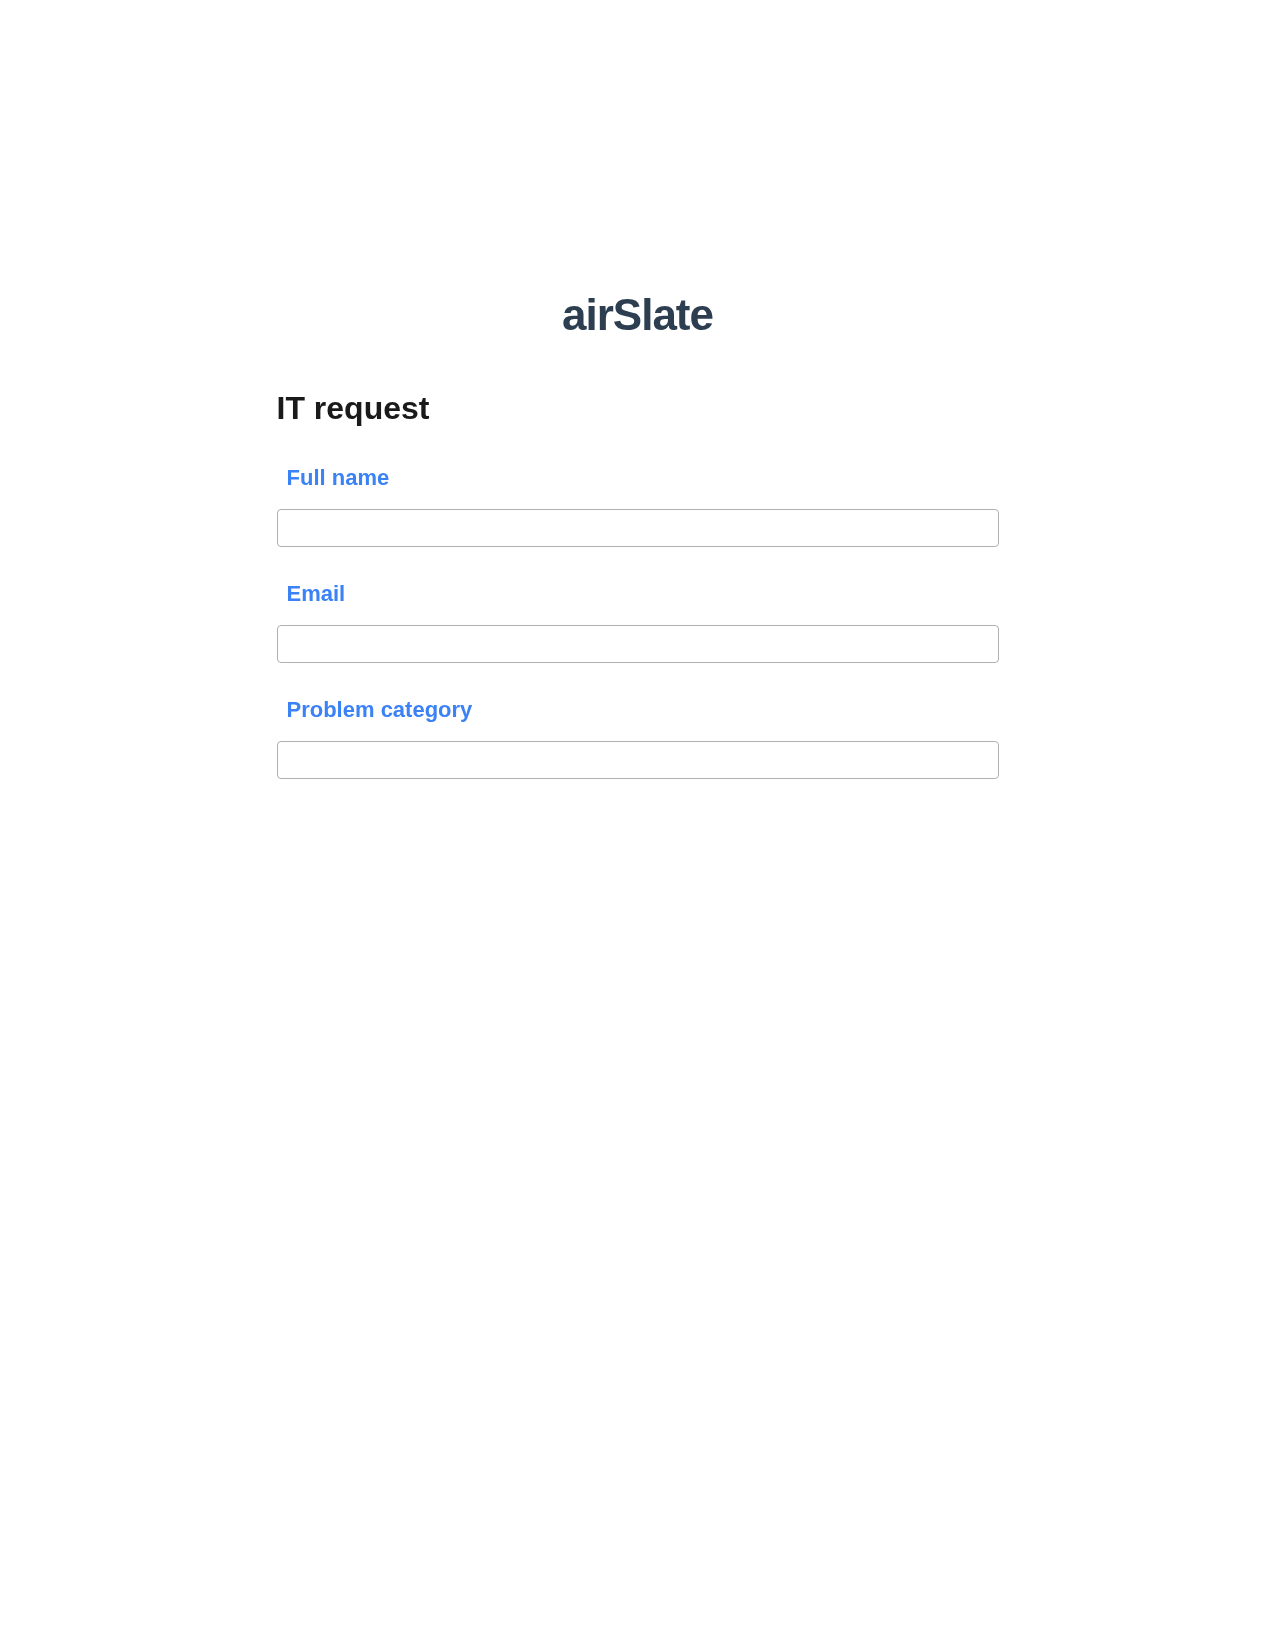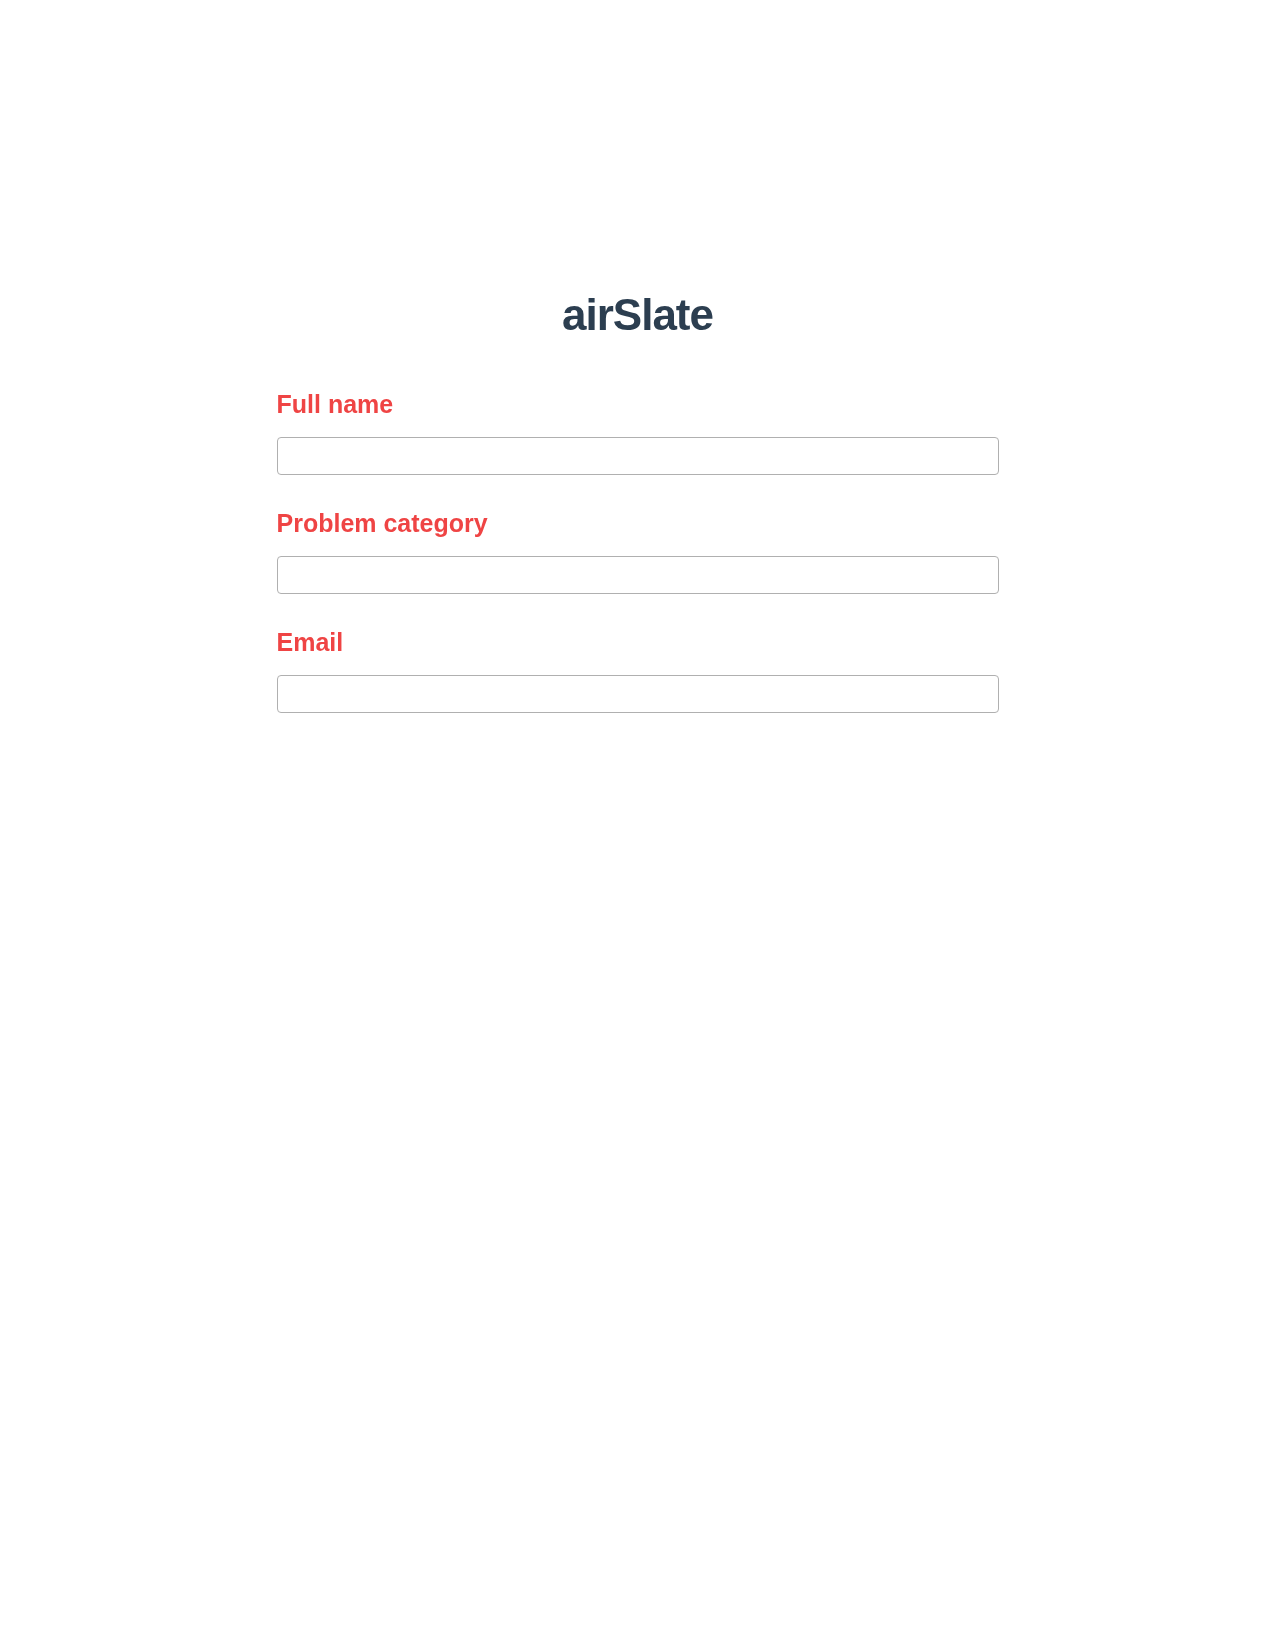--- a/index.html
+++ b/index.html
@@ -39,24 +39,25 @@
       font-size: 32px;
       font-weight: 700;
       color: #1a1a1a;
       margin-bottom: 38px;
     }
     .field-group {
       margin-bottom: 34px;
     }
     .field-label {
       display: block;
-      font-size: 25px;
+      font-size: 22px;
       font-weight: 700;
-      color: #ef4444;
+      color: #3b82f6;
       margin-bottom: 18px;
+      margin-left: 10px;
     }
     .field-input {
       width: 100%;
       height: 38px;
       border: 1px solid #b0b0b0;
       border-radius: 4px;
       padding: 0 12px;
       font-size: 16px;
       background: #ffffff;
       outline: none;
@@ -65,31 +66,32 @@
 </head>
 <body>
 
 <div class="page">
 
   <div class="logo-wrap">
     <span class="logo"><span class="air">air</span><span class="slate">Slate</span></span>
   </div>
 
   <div class="form-area">
+    <h1 class="form-title">IT request</h1>
 
     <div class="field-group">
       <label class="field-label">Full name</label>
       <input type="text" class="field-input" value="" style="">
     </div>
 
 
     <div class="field-group">
-      <label class="field-label">Problem category</label>
+      <label class="field-label">Email</label>
       <input type="text" class="field-input" value="" style="">
     </div>
 
     <div class="field-group">
-      <label class="field-label">Email</label>
+      <label class="field-label">Problem category</label>
       <input type="text" class="field-input" value="" style="">
     </div>
   </div>
 
 </div>
 
 </body></html>

